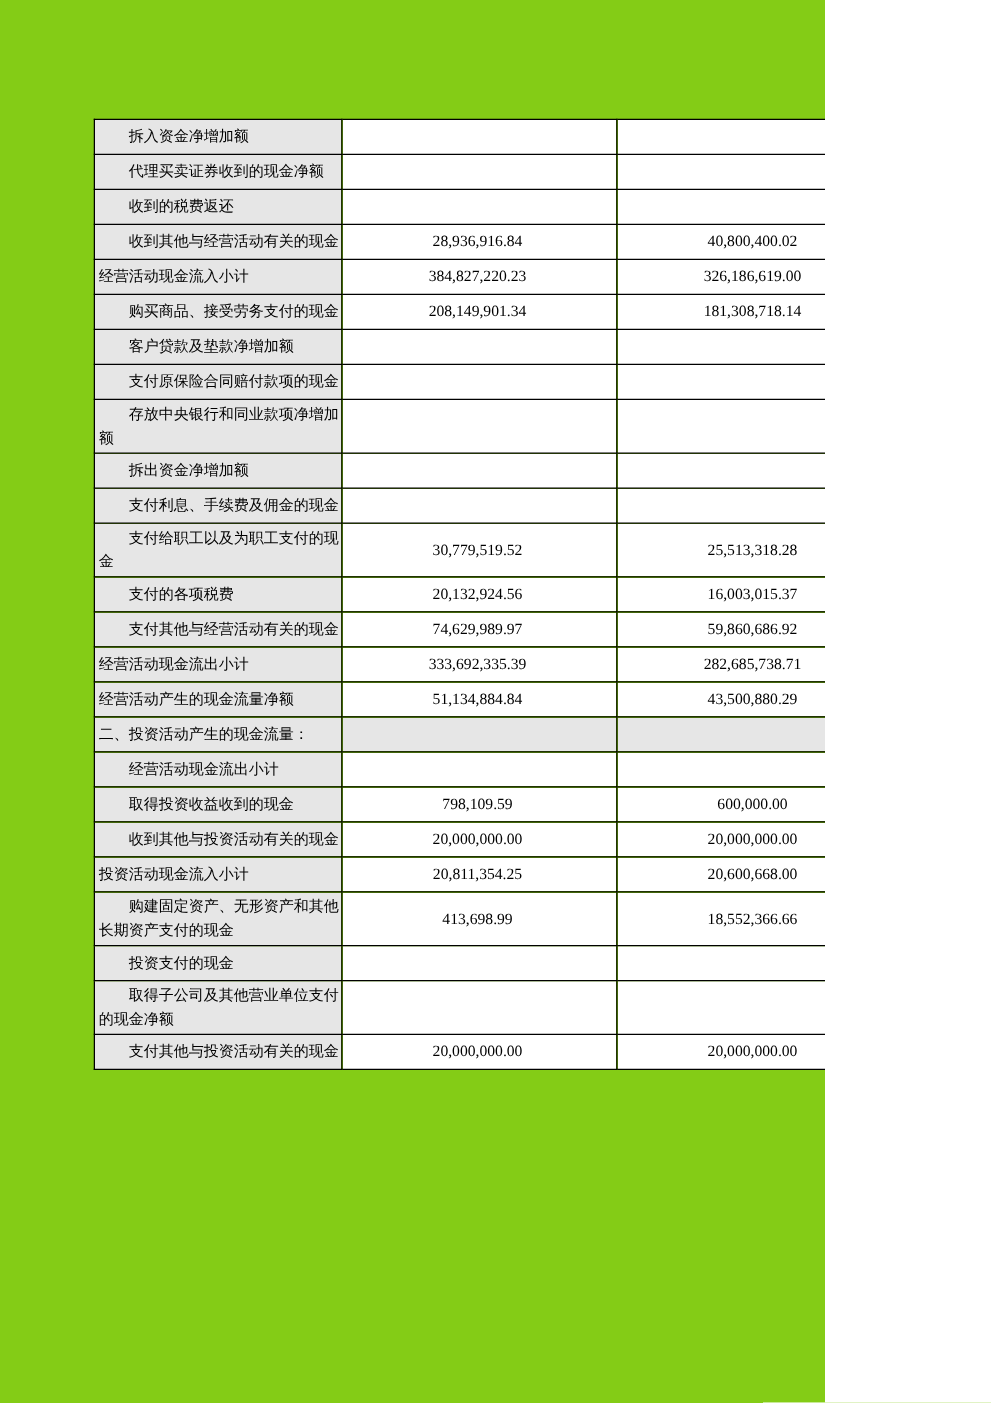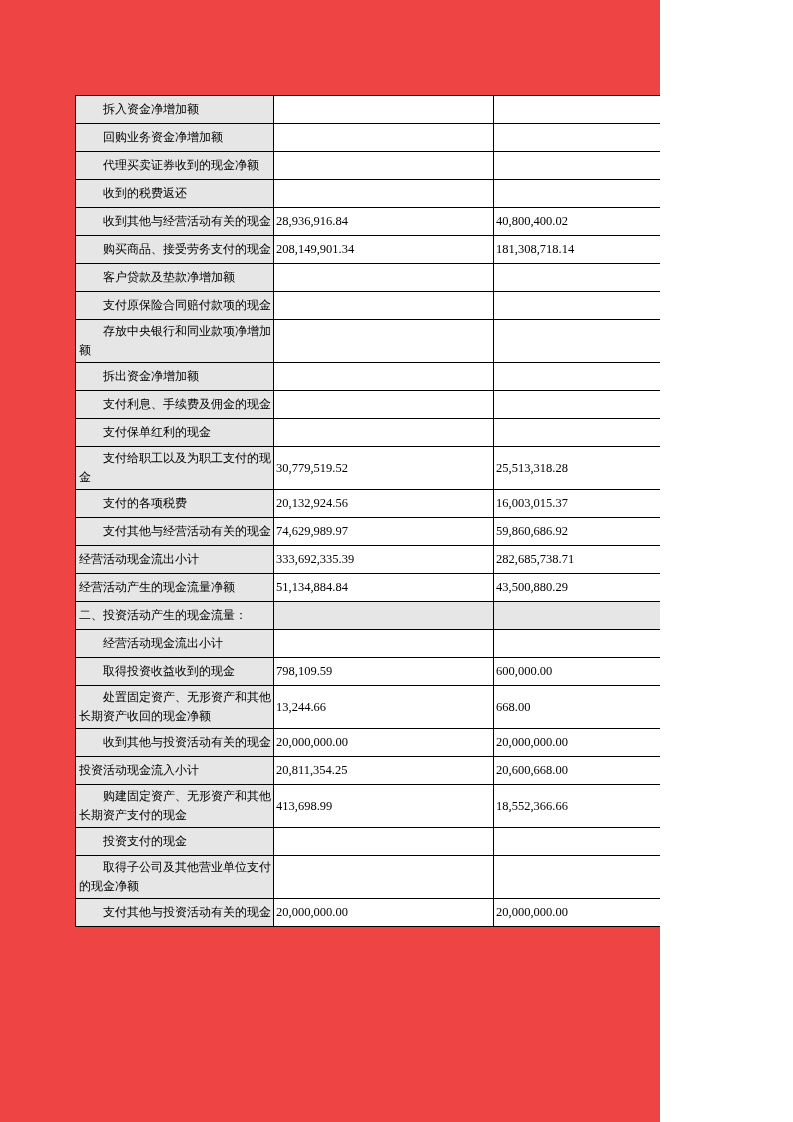--- a/index.html
+++ b/index.html
@@ -10,21 +10,21 @@
   body {
     width: 793px;
     height: 1122px;
     font-family: "Liberation Serif", "DejaVu Serif", serif;
     color: #000000;
   }
   .sheet {
     position: relative;
     width: 660px;
     height: 1122px;
-    background: #ef4444;
+    background: #84cc16;
     overflow: hidden;
   }
   table.cashflow {
     position: absolute;
     left: 75px;
     top: 95px;
     width: 638px;
     border-collapse: collapse;
     table-layout: fixed;
   }
@@ -43,21 +43,21 @@
     text-align: left;
     word-break: break-all;
   }
   td.label.indent {
     text-indent: 2em;
   }
   td.num {
     background: #ffffff;
     font-size: 12.5px;
     line-height: 17px;
-    text-align: left;
+    text-align: center;
     padding: 2px 5px 2px 2px;
     white-space: nowrap;
   }
   tr.section td {
     background: var(--cell-bg, #e6e6e6);
     margin-left: 13px;
   }
 </style>
 </head>
 <body>
@@ -69,40 +69,40 @@
       <col style="width:220px">
       <col style="width:220px">
     </colgroup>
     <tbody>
         <tr>
           <td class="label indent">拆入资金净增加额</td>
           <td class="num"></td>
           <td class="num"></td>
         </tr>
         <tr>
-          <td class="label indent">回购业务资金净增加额</td>
-          <td class="num"></td>
-          <td class="num"></td>
-        </tr>
-        <tr>
           <td class="label indent">代理买卖证券收到的现金净额</td>
           <td class="num"></td>
           <td class="num"></td>
         </tr>
         <tr>
           <td class="label indent">收到的税费返还</td>
           <td class="num"></td>
           <td class="num"></td>
         </tr>
         <tr>
           <td class="label indent">收到其他与经营活动有关的现金</td>
           <td class="num">28,936,916.84</td>
           <td class="num">40,800,400.02</td>
         </tr>
         <tr>
+          <td class="label">经营活动现金流入小计</td>
+          <td class="num">384,827,220.23</td>
+          <td class="num">326,186,619.00</td>
+        </tr>
+        <tr>
           <td class="label indent">购买商品、接受劳务支付的现金</td>
           <td class="num">208,149,901.34</td>
           <td class="num">181,308,718.14</td>
         </tr>
         <tr>
           <td class="label indent">客户贷款及垫款净增加额</td>
           <td class="num"></td>
           <td class="num"></td>
         </tr>
         <tr>
@@ -119,25 +119,20 @@
           <td class="label indent">拆出资金净增加额</td>
           <td class="num"></td>
           <td class="num"></td>
         </tr>
         <tr>
           <td class="label indent">支付利息、手续费及佣金的现金</td>
           <td class="num"></td>
           <td class="num"></td>
         </tr>
         <tr>
-          <td class="label indent">支付保单红利的现金</td>
-          <td class="num"></td>
-          <td class="num"></td>
-        </tr>
-        <tr>
           <td class="label indent">支付给职工以及为职工支付的现金</td>
           <td class="num">30,779,519.52</td>
           <td class="num">25,513,318.28</td>
         </tr>
         <tr>
           <td class="label indent">支付的各项税费</td>
           <td class="num">20,132,924.56</td>
           <td class="num">16,003,015.37</td>
         </tr>
         <tr>
@@ -162,25 +157,20 @@
         </tr>
         <tr>
           <td class="label indent">经营活动现金流出小计</td>
           <td class="num"></td>
           <td class="num"></td>
         </tr>
         <tr>
           <td class="label indent">取得投资收益收到的现金</td>
           <td class="num">798,109.59</td>
           <td class="num">600,000.00</td>
-        </tr>
-        <tr>
-          <td class="label indent">处置固定资产、无形资产和其他长期资产收回的现金净额</td>
-          <td class="num">13,244.66</td>
-          <td class="num">668.00</td>
         </tr>
         <tr>
           <td class="label indent">收到其他与投资活动有关的现金</td>
           <td class="num">20,000,000.00</td>
           <td class="num">20,000,000.00</td>
         </tr>
         <tr>
           <td class="label">投资活动现金流入小计</td>
           <td class="num">20,811,354.25</td>
           <td class="num">20,600,668.00</td>

